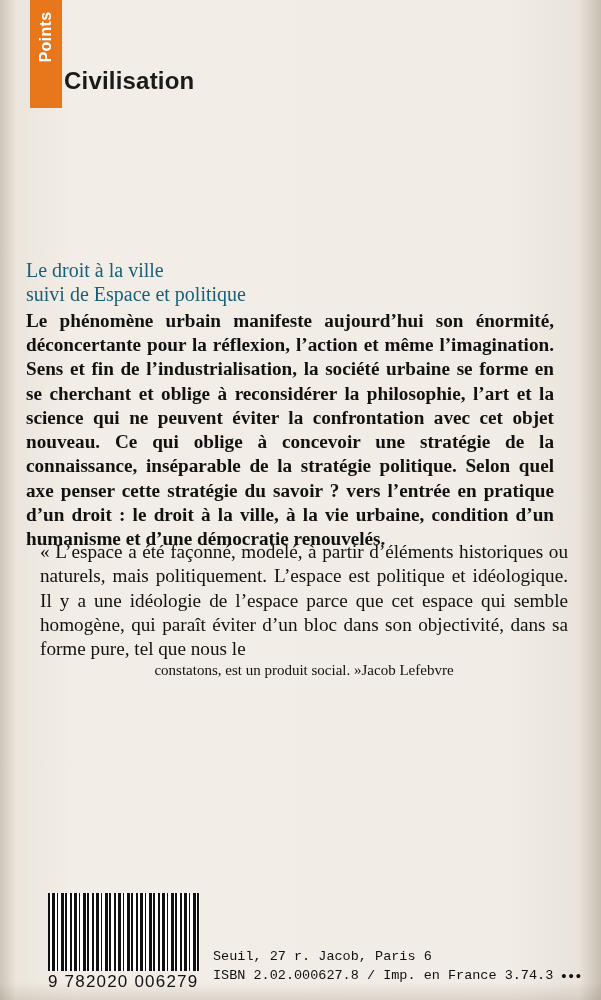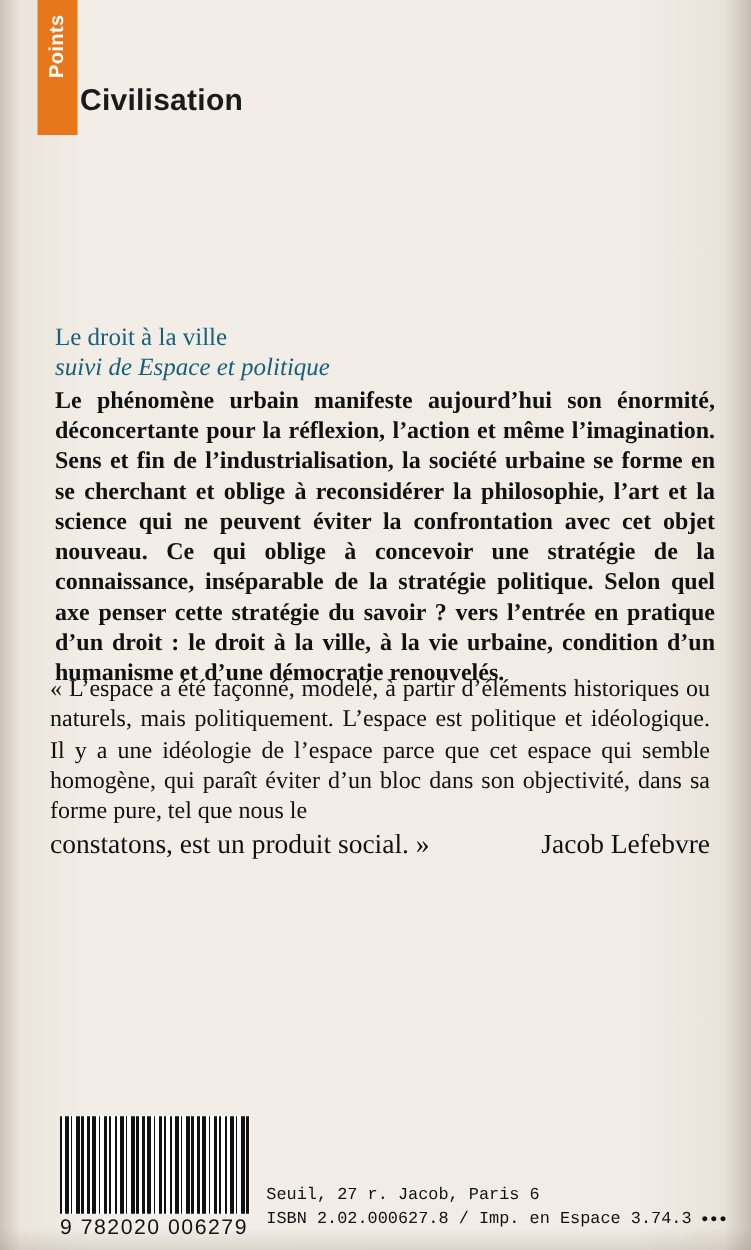--- a/index.html
+++ b/index.html
@@ -55,32 +55,32 @@
     font-family: "Liberation Sans", sans-serif;
     font-size: 24px;
     font-weight: bold;
     color: #1a1a1a;
     letter-spacing: 0.2px;
   }
 
   
   .blurb {
     position: absolute;
-    left: 44px;
+    left: 26px;
     top: 258px;
     width: 528px;
   }
   .book-title {
     color: #18607a;
     font-size: 20px;
     line-height: 1.22;
     margin: 0 0 2px 0;
     font-family: "Liberation Serif", serif;
   }
-  .book-title .line2 { display: block; font-style: italic; }
+  .book-title .line2 { display: block; }
 
   .para {
     font-size: 19.2px;
     line-height: 1.265;
     text-align: justify;
     margin: 0;
     hyphens: manual;
     font-weight: bold;
   }
 
@@ -91,23 +91,23 @@
     width: 528px;
   }
   .quote {
     font-size: 19.2px;
     line-height: 1.265;
     text-align: justify;
     margin: 0;
   }
   .quote-last {
     display: flex;
-    justify-content: space-between;
+    justify-content: center;
     align-items: baseline;
-    font-size: 22px;
+    font-size: 15px;
     line-height: 1.265;
   }
 
   
   .barcode-area {
     position: absolute;
     left: 48px;
     bottom: 8px;
     width: 160px;
   }
@@ -200,21 +200,21 @@
     </div>
   </div>
 
   <div class="barcode-area">
     <div class="barcode"></div>
     <div class="barcode-digits">9 782020 006279</div>
   </div>
 
   <div class="imprint">
     <div>Seuil, 27 r. Jacob, Paris 6</div>
-    <div>ISBN 2.02.000627.8 / Imp. en Espace 3.74.3</div>
+    <div>ISBN 2.02.000627.8 / Imp. en France 3.74.3</div>
   </div>
 
   <div class="dots">•••</div>
 
   <div class="edge-shade-left"></div>
   <div class="edge-shade-right"></div>
   <div class="edge-shade-bottom"></div>
 </div>
 
 </body></html>

